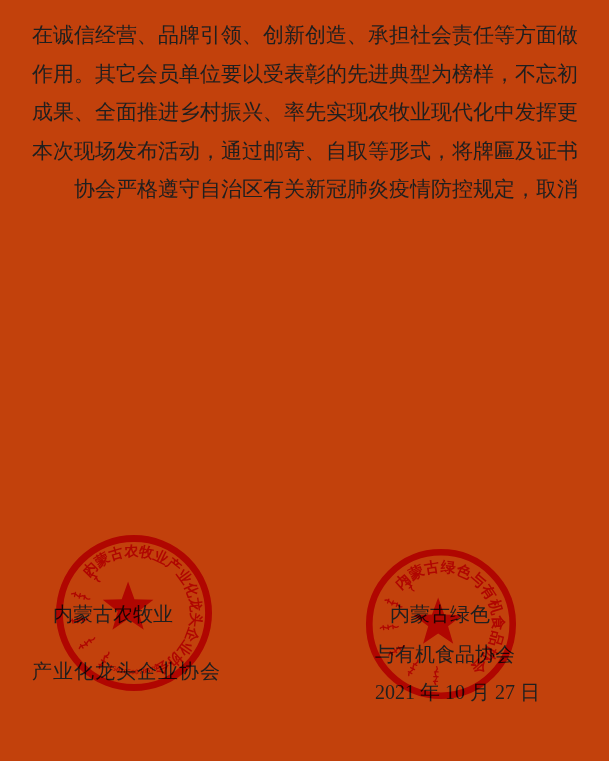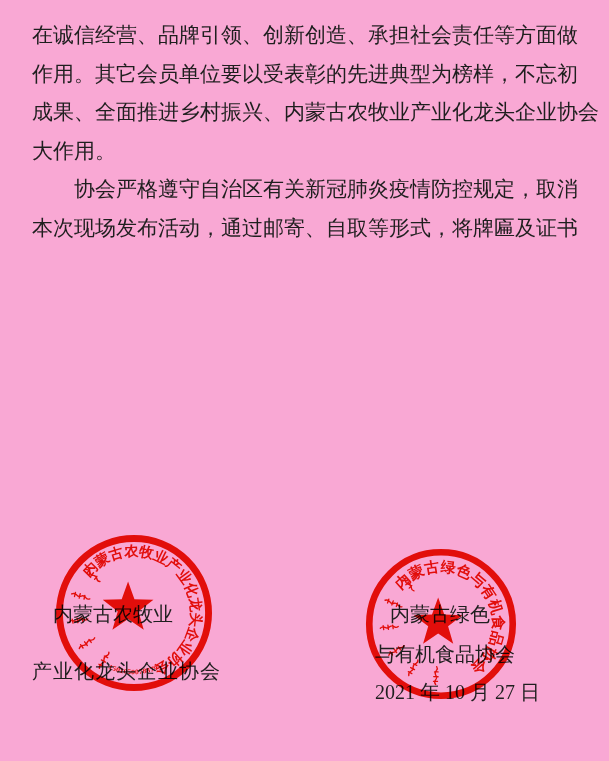--- a/index.html
+++ b/index.html
@@ -1,19 +1,19 @@
 <!DOCTYPE html>
 <html style="--seal-red: #e8150d; --ink: #1f1f1f;"><head>
 <meta charset="utf-8">
 <style>
   :root { --seal-red:#e8150d; --ink:#1f1f1f; }
   * { margin:0; padding:0; box-sizing:border-box; }
   html,body { background:#ffffff; }
   .page {
-    position:relative; width:609px; height:761px; background:#f9a8d4;
+    position:relative; width:609px; height:761px; background:#c2410c;
     font-family:"Liberation Serif","DejaVu Serif",serif; color:var(--ink);
     overflow:hidden;
   }
   .body-text {
     position:absolute; left:32px; top:16px; width:546px;
     font-size:21px; color:var(--ink);
   }
   .line {
     height:38.5px; line-height:38.5px; white-space:nowrap;
     text-align:justify; text-align-last:justify;
@@ -33,24 +33,23 @@
   .seal text { font-family:"Liberation Serif","DejaVu Serif",serif; font-weight:bold; fill:var(--seal-red); }
 </style>
 </head>
 <body>
 
 <div class="page">
 
   <div class="body-text">
     <div class="line">在诚信经营、品牌引领、创新创造、承担社会责任等方面做</div>
     <div class="line">作用。其它会员单位要以受表彰的先进典型为榜样，不忘初</div>
-    <div class="line">成果、全面推进乡村振兴、内蒙古农牧业产业化龙头企业协会</div>
-    <div class="line last">大作用。</div>
+    <div class="line">成果、全面推进乡村振兴、率先实现农牧业现代化中发挥更</div>
+    <div class="line">本次现场发布活动，通过邮寄、自取等形式，将牌匾及证书</div>
     <div class="line indent">协会严格遵守自治区有关新冠肺炎疫情防控规定，取消</div>
-    <div class="line">本次现场发布活动，通过邮寄、自取等形式，将牌匾及证书</div>
   </div>
 
 
   <div class="org-name" style="left:53px; top:601px; letter-spacing:0;">内蒙古农牧业</div>
   <div class="org-name" style="left:32px; top:658px; letter-spacing:1px;">产业化龙头企业协会</div>
 
   <div class="org-name" style="left:390px; top:601px; letter-spacing:0;">内蒙古绿色</div>
   <div class="org-name" style="left:375px; top:641px; letter-spacing:0;">与有机食品协会</div>
 
   <div class="date-line">2021 年 10 月 27 日</div>

